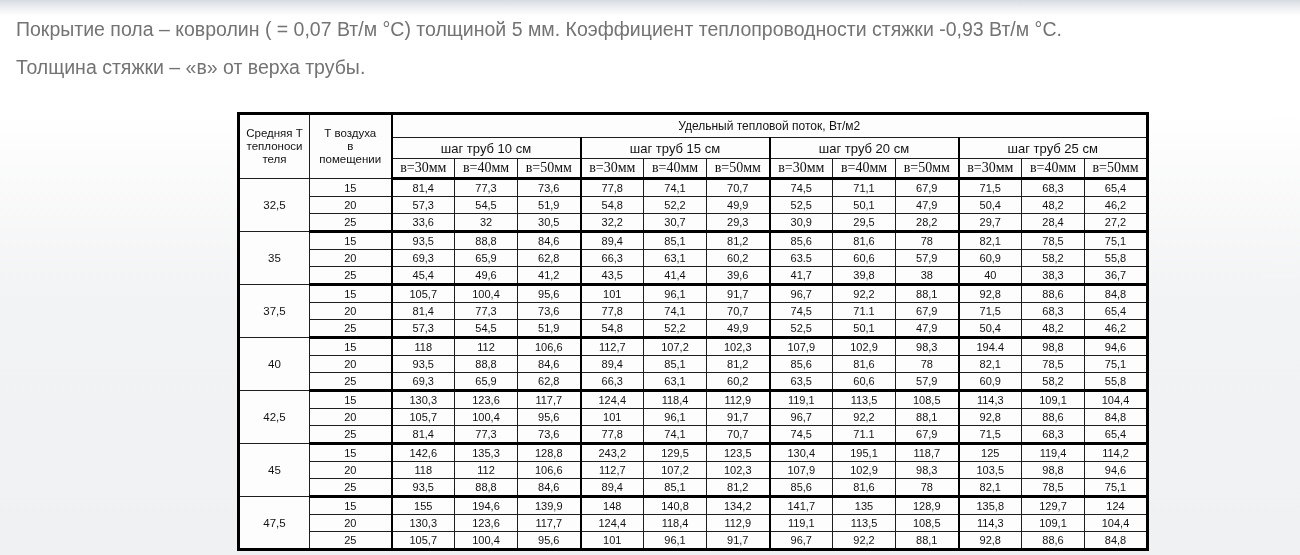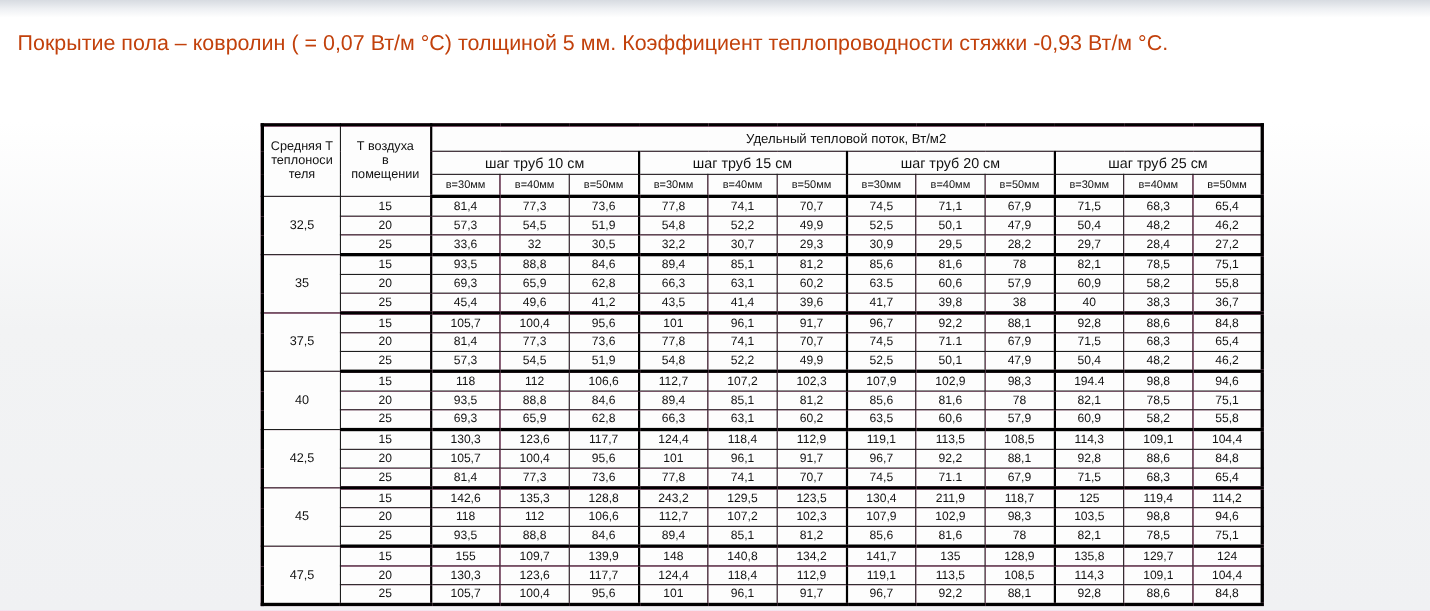--- a/index.html
+++ b/index.html
@@ -4,51 +4,52 @@
 <style>
   html,body { margin:0; padding:0; }
   body {
     width:1300px; height:555px; position:relative; overflow:hidden;
     font-family:"Liberation Sans", sans-serif;
     background: linear-gradient(180deg,
       #d7dbe1 0px, #eef0f3 8px, #ffffff 16px,
       #ffffff 110px, #f2f3f4 300px, #f0f1f3 555px);
   }
   .intro {
-    position:absolute; left:16px; top:20px; width:1272px;
-    font-size:19.5px; line-height:38px; color:#c2410c;
+    position:absolute; left:16px; top:10px; width:1272px;
+    font-size:19.5px; line-height:38px; color:#737373;
   }
   .intro p { margin:0; }
   table.hft {
     position:absolute; left:237px; top:112px;
     border-collapse:collapse; table-layout:fixed;
-    background:#f9a8d4; border:3px solid #000;
+    background:#7f1d1d; border:3px solid #000;
     font-family:"Liberation Sans", sans-serif;
   }
   table.hft th, table.hft td {
     border:1px solid #1e1e1e; padding:0; margin:0;
     text-align:center; vertical-align:middle;
     color:#121212; font-weight:normal; background:#fdfdfd;
     overflow:hidden;
   }
   th.corner { font-size:11.5px; line-height:13px; white-space:pre-line; }
   th.flux   { font-size:12px; height:22px; }
   th.step   { font-size:13px; height:20px; }
-  th.depth  { font-size:10px;  height:18px; }
+  th.depth  { font-size:14px;  height:18px;font-family:Liberation Serif, serif; }
   tr.depthrow th { border-bottom:3px solid #000; }
   td { font-size:11px; height:16px; line-height:16px; }
   td.temp { font-size:11.5px; border-bottom:3px solid #000; }
   tr.gb td { border-bottom:3px solid #000; }
   .thL { border-left:2.5px solid #000 !important; }
 </style>
 </head>
 <body>
 
 <div class="intro">
   <p>Покрытие пола – ковролин ( = 0,07 Вт/м °С) толщиной 5 мм. Коэффициент теплопроводности стяжки -0,93 Вт/м °С.</p>
+  <p>Толщина стяжки – «в» от верха трубы.</p>
 </div>
 
 <table class="hft">
     <colgroup>
       <col style="width: 71px;">
       <col style="width: 82px;">
       <col style="width: 63px;">
       <col style="width: 63px;">
       <col style="width: 63px;">
       <col style="width: 63px;">
@@ -326,21 +327,21 @@
       <tr>
         <td rowspan="3" class="temp">45</td>
         <td>15</td>
         <td class="thL">142,6</td>
         <td>135,3</td>
         <td>128,8</td>
         <td class="thL">243,2</td>
         <td>129,5</td>
         <td>123,5</td>
         <td class="thL">130,4</td>
-        <td>211,9</td>
+        <td>195,1</td>
         <td>118,7</td>
         <td class="thL">125</td>
         <td>119,4</td>
         <td>114,2</td>
       </tr>
       <tr>
         <td>20</td>
         <td class="thL">118</td>
         <td>112</td>
         <td>106,6</td>
@@ -366,21 +367,21 @@
         <td>81,6</td>
         <td>78</td>
         <td class="thL">82,1</td>
         <td>78,5</td>
         <td>75,1</td>
       </tr>
       <tr>
         <td rowspan="3" class="temp">47,5</td>
         <td>15</td>
         <td class="thL">155</td>
-        <td>109,7</td>
+        <td>194,6</td>
         <td>139,9</td>
         <td class="thL">148</td>
         <td>140,8</td>
         <td>134,2</td>
         <td class="thL">141,7</td>
         <td>135</td>
         <td>128,9</td>
         <td class="thL">135,8</td>
         <td>129,7</td>
         <td>124</td>

